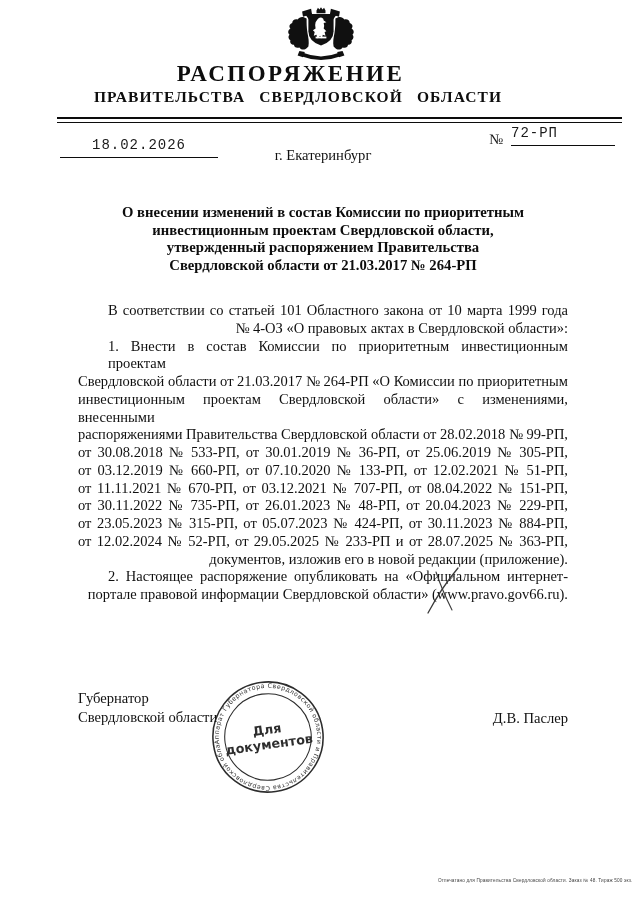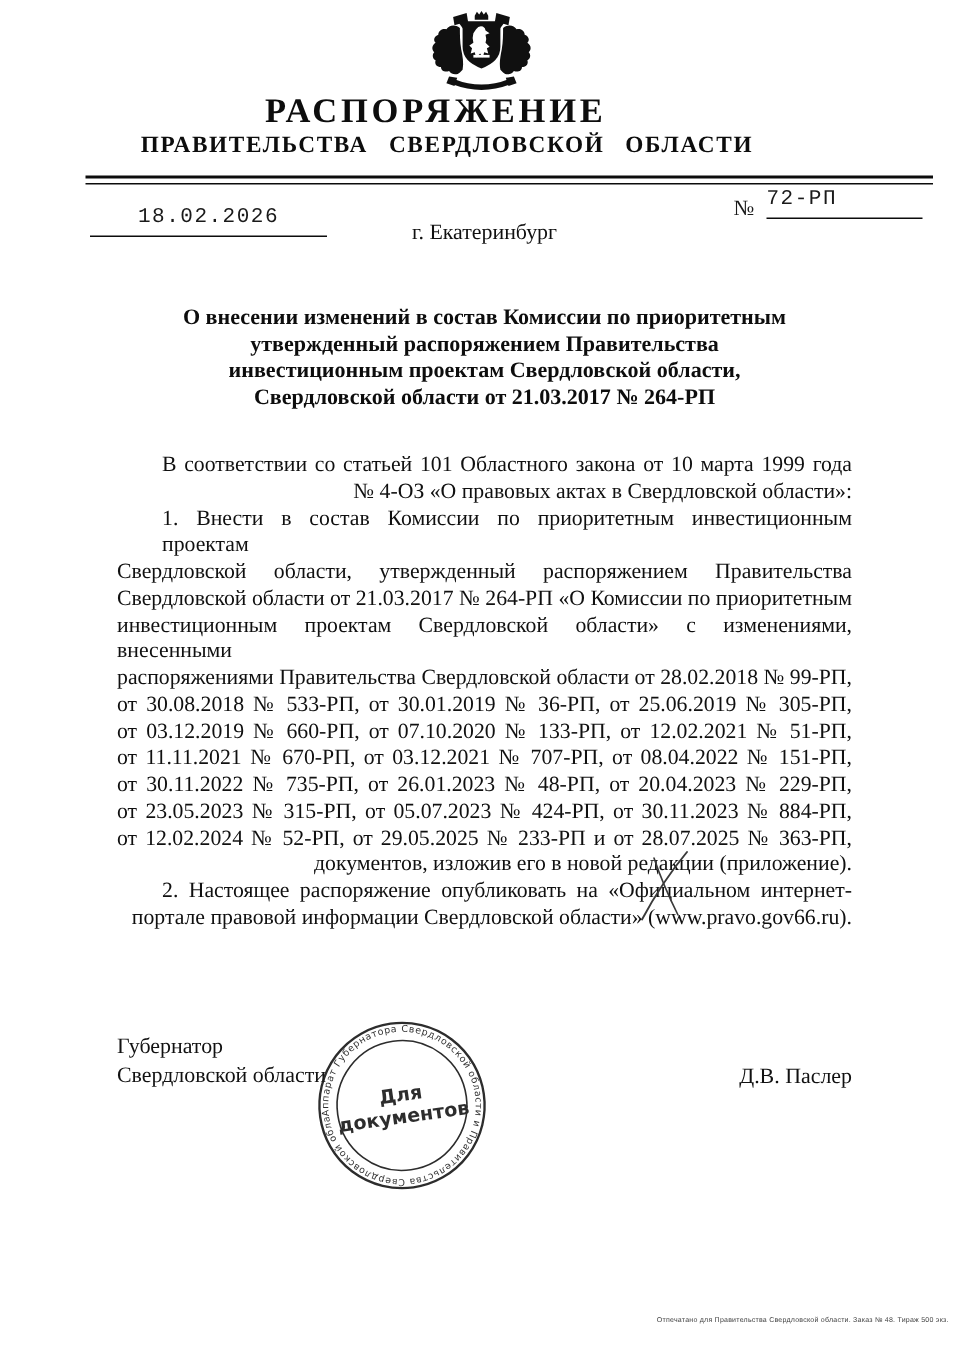--- a/index.html
+++ b/index.html
@@ -89,30 +89,29 @@
   <div class="rule"></div>
 
   <div class="date-field">18.02.2026</div>
   <div class="num-sign">№</div>
   <div class="num-field">72-РП</div>
 
   <div class="city">г. Екатеринбург</div>
 
   <div class="subject">
       <div class="subject-line">О внесении изменений в состав Комиссии по приоритетным</div>
+      <div class="subject-line">инвестиционным проектам Свердловской области,</div>
       <div class="subject-line">утвержденный распоряжением Правительства</div>
-      <div class="subject-line">инвестиционным проектам Свердловской области,</div>
       <div class="subject-line">Свердловской области от 21.03.2017 № 264-РП</div>
     </div>
 
   <div class="body-text">
       <div class="body-line just indent">В соответствии со статьей 101 Областного закона от 10 марта 1999 года</div>
       <div class="body-line left">№ 4-ОЗ «О правовых актах в Свердловской области»:</div>
       <div class="body-line just indent">1. Внести в состав Комиссии по приоритетным инвестиционным проектам</div>
-      <div class="body-line just">Свердловской области, утвержденный распоряжением Правительства</div>
       <div class="body-line just">Свердловской области от 21.03.2017 № 264-РП «О Комиссии по приоритетным</div>
       <div class="body-line just">инвестиционным проектам Свердловской области» с изменениями, внесенными</div>
       <div class="body-line just">распоряжениями Правительства Свердловской области от 28.02.2018 № 99-РП,</div>
       <div class="body-line just">от 30.08.2018 № 533-РП, от 30.01.2019 № 36-РП, от 25.06.2019 № 305-РП,</div>
       <div class="body-line just">от 03.12.2019 № 660-РП, от 07.10.2020 № 133-РП, от 12.02.2021 № 51-РП,</div>
       <div class="body-line just">от 11.11.2021 № 670-РП, от 03.12.2021 № 707-РП, от 08.04.2022 № 151-РП,</div>
       <div class="body-line just">от 30.11.2022 № 735-РП, от 26.01.2023 № 48-РП, от 20.04.2023 № 229-РП,</div>
       <div class="body-line just">от 23.05.2023 № 315-РП, от 05.07.2023 № 424-РП, от 30.11.2023 № 884-РП,</div>
       <div class="body-line just">от 12.02.2024 № 52-РП, от 29.05.2025 № 233-РП и от 28.07.2025 № 363-РП,</div>
       <div class="body-line left">документов, изложив его в новой редакции (приложение).</div>

